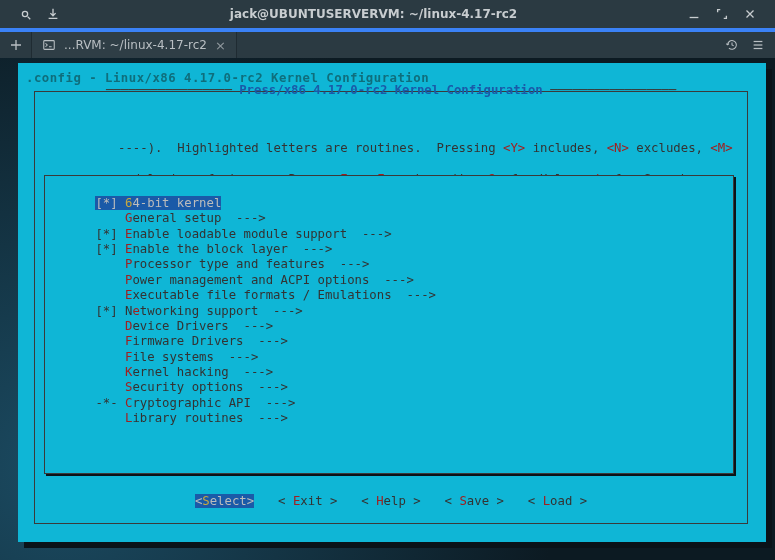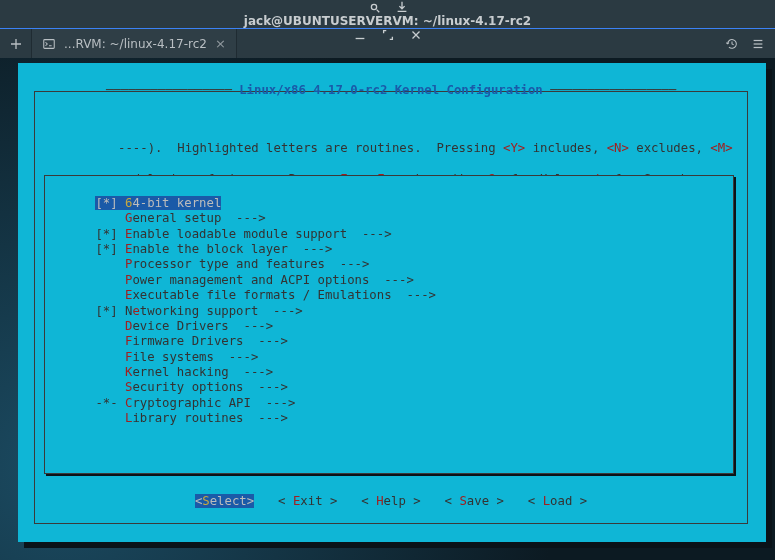--- a/index.html
+++ b/index.html
@@ -15,30 +15,29 @@
   
   .titlebar {
     height: 28px;
     background: #2b3a42;
     display: flex;
     align-items: center;
     color: #c8cdd0;
     padding: 0 18px;
     font-family: "DejaVu Sans", sans-serif;
     font-size: 12px;
-    flex-direction: column;
   }
   .titlebar .left, .titlebar .right { display: flex; align-items: center; gap: 14px; }
   .titlebar .center { flex: 1; text-align: center; font-weight: bold; }
   .ti { width: 14px; height: 14px; display: inline-flex; }
   
   .tabbar {
     height: 30px;
     background: #2b3a42;
-    border-top: 1px solid #3b82f6;
+    border-top: 4px solid #3b82f6;
     display: flex;
     align-items: stretch;
     font-family: "DejaVu Sans", sans-serif;
     font-size: 12px;
     color: #b9bfc3;
   }
   .newtab {
     width: 32px; display: flex; align-items: center; justify-content: center;
     border-right: 1px solid #1f2b32;
   }
@@ -204,24 +203,25 @@
           <line x1="3" y1="8" x2="13" y2="8" stroke="#b9bfc3" stroke-width="1.4"></line>
           <line x1="3" y1="12" x2="13" y2="12" stroke="#b9bfc3" stroke-width="1.4"></line>
         </svg>
     </span>
   </div>
 </div>
 
 <div class="terminal">
   <div class="cyanbox">
     <div class="cyanbox-inner">
+      <div class="topline">.config - Linux/x86 4.17.0-rc2 Kernel Configuration</div>
 
       <div class="frame">
         <div class="frame-border"></div>
-        <div class="frame-title"><span class="dash">─────────────────</span><span> Linux/x86 4.17.0-rc2 Kernel Configuration </span><span class="dash">─────────────────</span></div>
+        <div class="frame-title"><span class="dash">─────────────────</span><span> Press/x86 4.17.0-rc2 Kernel Configuration </span><span class="dash">─────────────────</span></div>
 
         <div class="help">
           <br>
           <span>----).  Highlighted letters are routines.  Pressing </span><span class="hi">&lt;Y&gt;</span><span> includes, </span><span class="hi">&lt;N&gt;</span><span> excludes, </span><span class="hi">&lt;M&gt;</span><br>
           <span>modularizes features.  Press </span><span class="hi">&lt;Esc&gt;&lt;Esc&gt;</span><span> to exit, </span><span class="hi">&lt;?&gt;</span><span> for Help, </span><span class="hi">&lt;/&gt;</span><span> for Search.</span><br>
           <span>Legend: [*] built-in  [ ] excluded  &lt;M&gt; module  &lt; &gt; module capable</span>
         </div>
 
         <div class="menu" id="menu">
             <div class="menu-line sel">      <span class="text">[*] <span class="hot">6</span>4-bit kernel</span></div>

